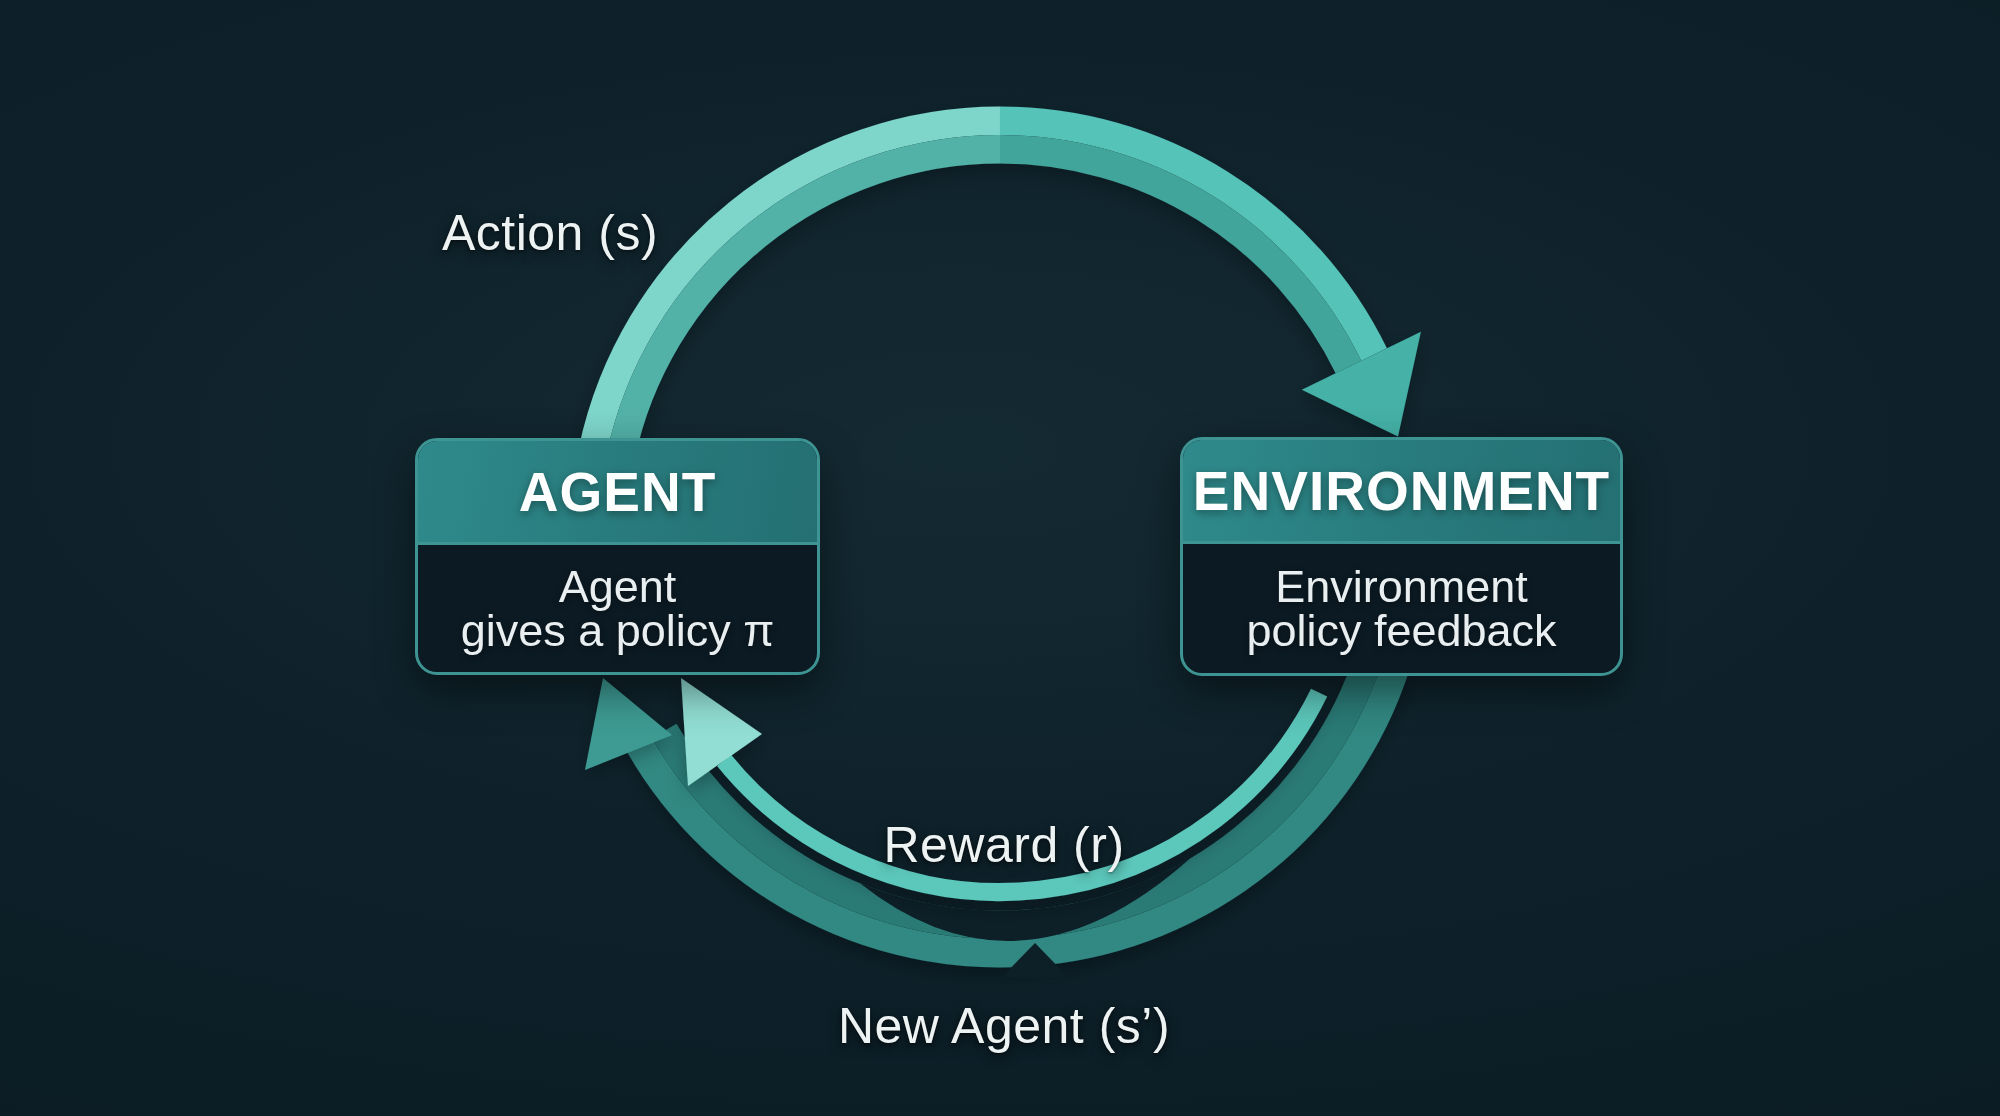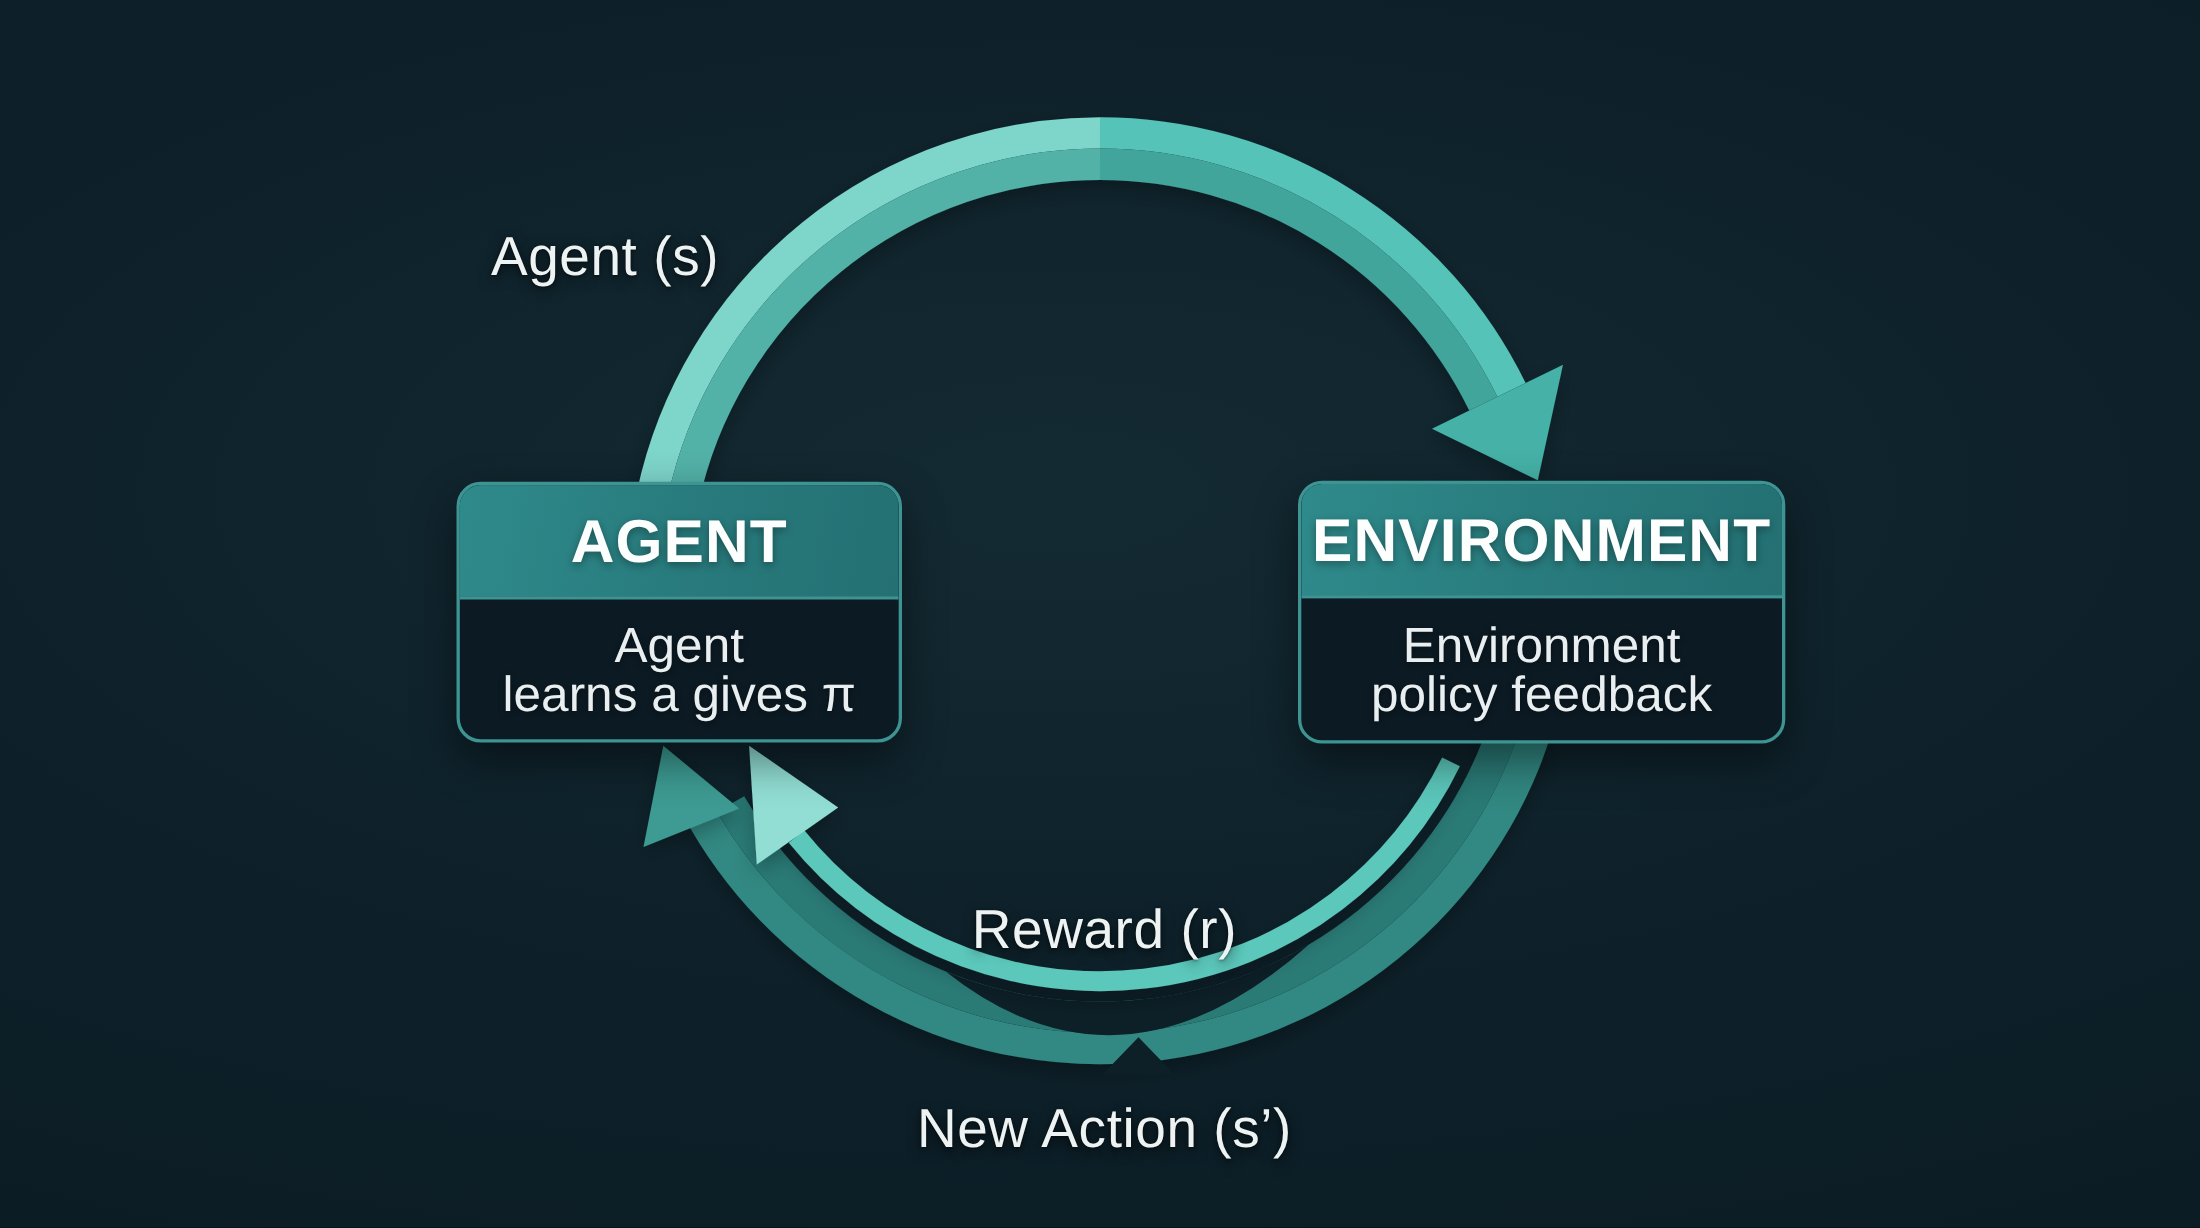--- a/index.html
+++ b/index.html
@@ -95,29 +95,29 @@
       <polygon points="585,770 672,735 603,678" fill="#3d9b93"></polygon>
 
       <polygon points="688,786 762,734 681,678" fill="#92ded4"></polygon>
     </g>
   </svg>
 
   <div class="box agent">
     <div class="box-header">AGENT</div>
     <div class="box-body">
       <span>Agent</span>
-      <span>learns a gives π</span>
+      <span>gives a policy π</span>
     </div>
   </div>
 
   <div class="box env">
     <div class="box-header">ENVIRONMENT</div>
     <div class="box-body">
       <span>Environment</span>
       <span>policy feedback</span>
     </div>
   </div>
 
-  <div class="flow-label state">Agent (s)</div>
+  <div class="flow-label state">Action (s)</div>
   <div class="flow-label reward">Reward (r)</div>
-  <div class="flow-label newstate">New Action (s’)</div>
+  <div class="flow-label newstate">New Agent (s’)</div>
 
 </div>
 
 </body></html>

